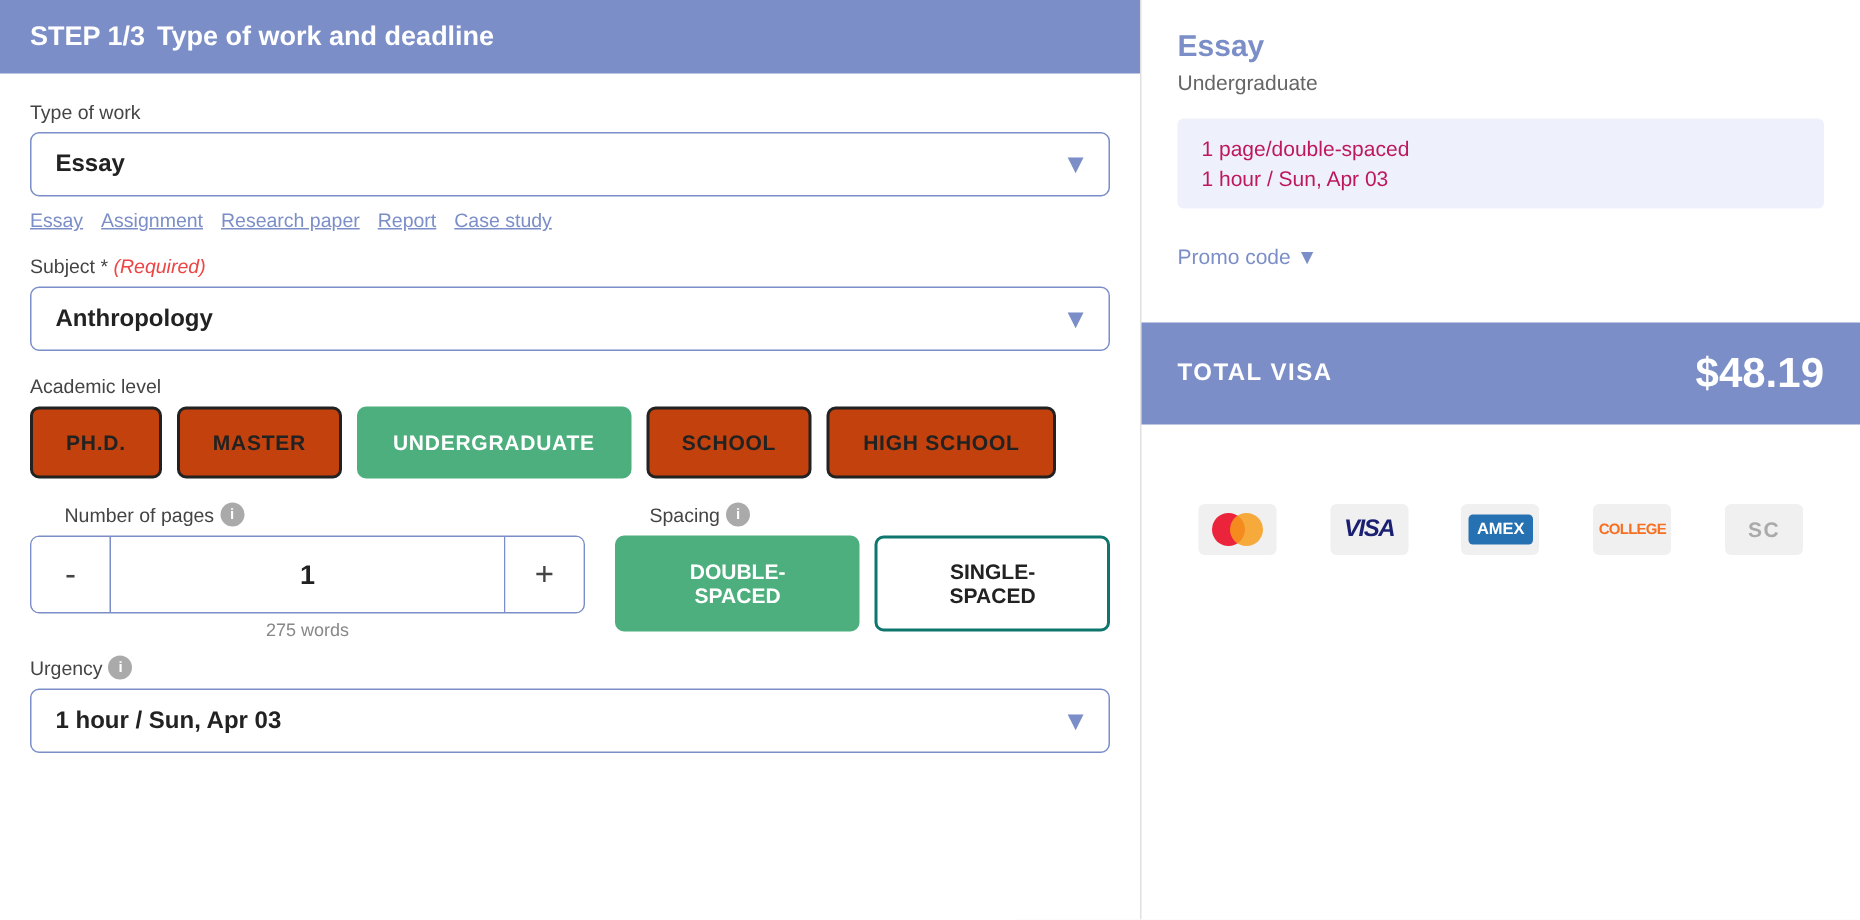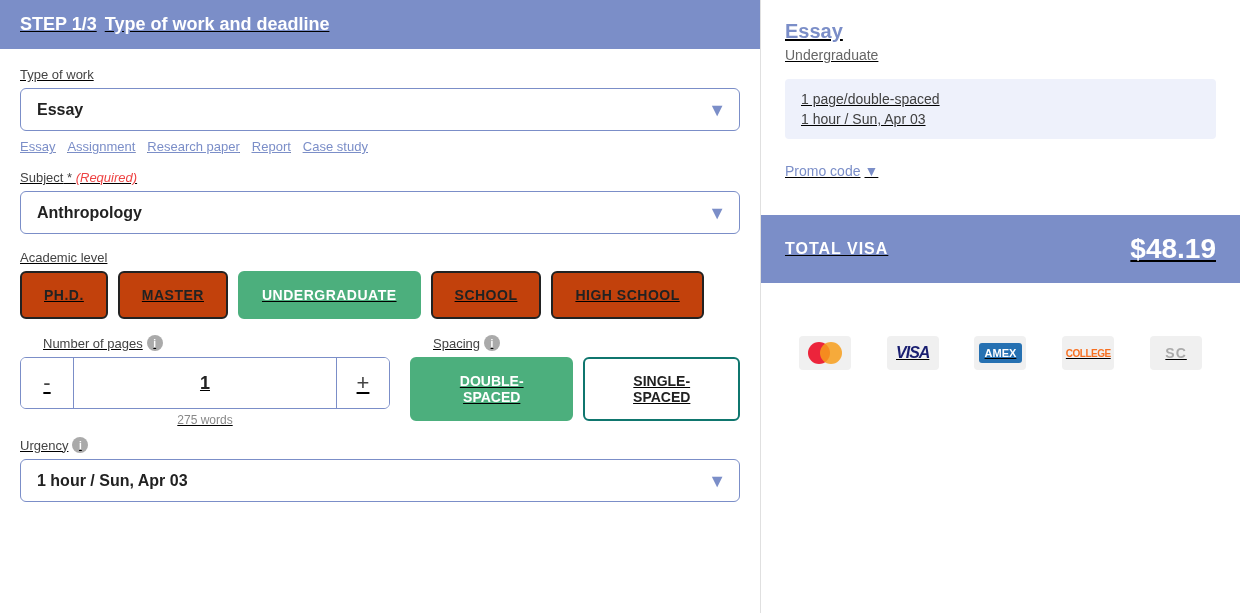--- a/index.html
+++ b/index.html
@@ -10,21 +10,20 @@
       justify-content: center;
       align-items: flex-start;
       min-height: 613px;
       padding: 0;
     }
     .page-wrapper {
       display: flex;
       width: 1240px;
       min-height: 613px;
       background: #fff;
-      text-decoration: underline;
     }
     
     .main-panel {
       flex: 1;
       padding: 0 0 20px 0;
     }
     .step-header {
       background: #7b8ec8;
       color: #fff;
       padding: 14px 20px;
@@ -240,21 +239,21 @@
       margin-bottom: 16px;
     }
     .summary-info-box {
       background: #eef1fb;
       border-radius: 4px;
       padding: 12px 16px;
       margin-bottom: 16px;
     }
     .summary-info-line {
       font-size: 14px;
-      color: #404040;
+      color: #be185d;
       margin-bottom: 4px;
     }
     .summary-info-line:last-child { margin-bottom: 0; }
     .promo-code {
       font-size: 14px;
       color: #7b8ec8;
       cursor: pointer;
       display: flex;
       align-items: center;
       gap: 4px;

